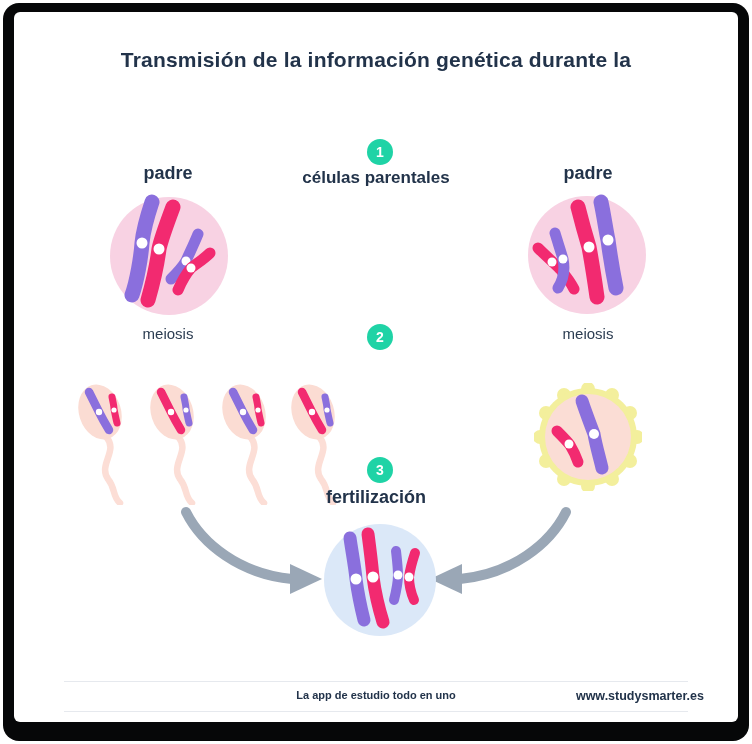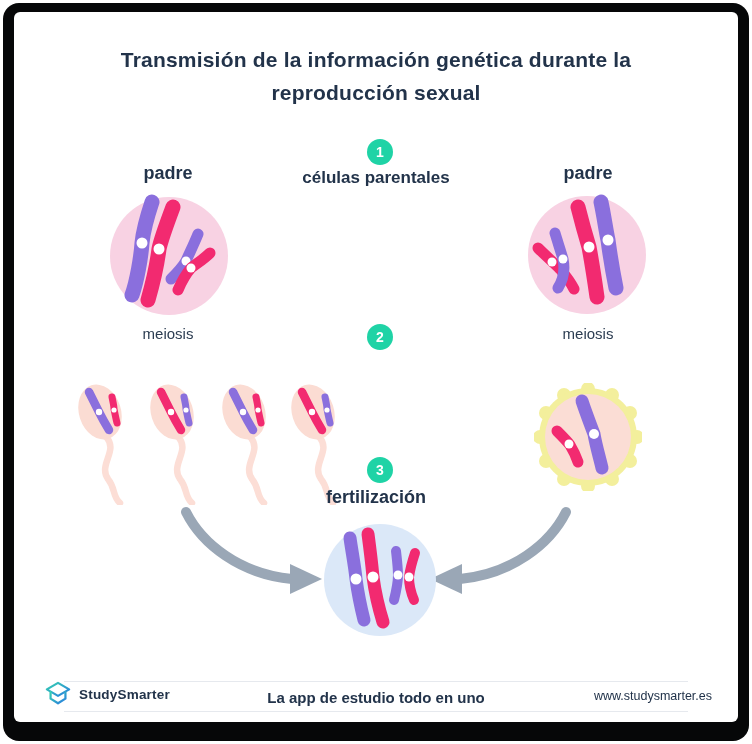--- a/index.html
+++ b/index.html
@@ -32,35 +32,34 @@
 
   .abs{position:absolute;}
 
   .divider{position:absolute;left:64px;right:64px;height:1px;background:#e6e9ee;}
   #div-top{top:681px;}
   #div-bottom{top:711px;}
 
   .logo{position:absolute;left:44px;top:681px;display:flex;align-items:center;gap:7px;}
   .logo-text{font-size:13.5px;font-weight:700;color:#22334a;letter-spacing:.2px;}
   .tagline{position:absolute;left:30px;width:692px;text-align:center;top:689px;
-           font-size:15px;font-weight:700;color:#22334a;}
-  .website{position:absolute;right:40px;top:689px;font-size:12.5px;font-weight:400;color:#22334a;}
+           font-size:11px;font-weight:700;color:#22334a;}
+  .website{position:absolute;right:48px;top:689px;font-size:12.5px;font-weight:700;color:#22334a;}
 
   .chrom{fill:none;stroke-linecap:round;}
 </style>
 </head>
 <body>
 
 <div class="page">
   <div class="frame"></div>
   <div class="canvas"></div>
 
   <div class="title">
     <div>Transmisión de la información genética durante la</div>
-    <div>reproducción sexual</div>
   </div>
 
   <div class="badge" id="badge1">1</div>
   <div class="step-label" id="step1-label">células parentales</div>
   <div class="cell-label" id="padre-label">padre</div>
   <div class="cell-label" id="madre-label">padre</div>
 
   <svg class="abs" style="left:106px;top:193px;" width="124" height="124" viewBox="0 0 124 124">
     <circle cx="63" cy="63" r="59" fill="#f8d2e3"></circle>
     <g>
@@ -177,30 +176,16 @@
       <path class="chrom" stroke="#8a6fdd" stroke-width="10" d="M74 29 C 75 38 76 46 76 53 C 76 62 74 70 72 78"></path>
       <circle cx="76" cy="53" r="4.5" fill="#fff"></circle>
       <path class="chrom" stroke="#f22a70" stroke-width="10" d="M93 31 C 90 40 88 48 87 55 C 87 63 89 71 92 78"></path>
       <circle cx="87" cy="55" r="4.5" fill="#fff"></circle>
     </g>
   </svg>
 
   <div class="divider" id="div-top"></div>
   <div class="divider" id="div-bottom"></div>
 
-  <div class="logo">
-    <svg width="28" height="26" viewBox="0 0 30 28">
-      <defs>
-        <linearGradient id="lg" x1="0" y1="0" x2="1" y2="1">
-          <stop offset="0" stop-color="#35d0b0"></stop>
-          <stop offset="1" stop-color="#2a7de1"></stop>
-        </linearGradient>
-      </defs>
-      <path d="M15 2 L27 9 L15 16 L3 9 Z" fill="none" stroke="url(#lg)" stroke-width="2.4" stroke-linejoin="round"></path>
-      <path d="M7 12 L7 19 L15 24 L23 19 L23 12" fill="none" stroke="url(#lg)" stroke-width="2.4" stroke-linejoin="round" stroke-linecap="round"></path>
-      <path d="M15 16 L15 24" fill="none" stroke="url(#lg)" stroke-width="2.4" stroke-linecap="round"></path>
-    </svg>
-    <span class="logo-text">StudySmarter</span>
-  </div>
 
   <div class="tagline">La app de estudio todo en uno</div>
   <div class="website">www.studysmarter.es</div>
 </div>
 
 </body></html>

